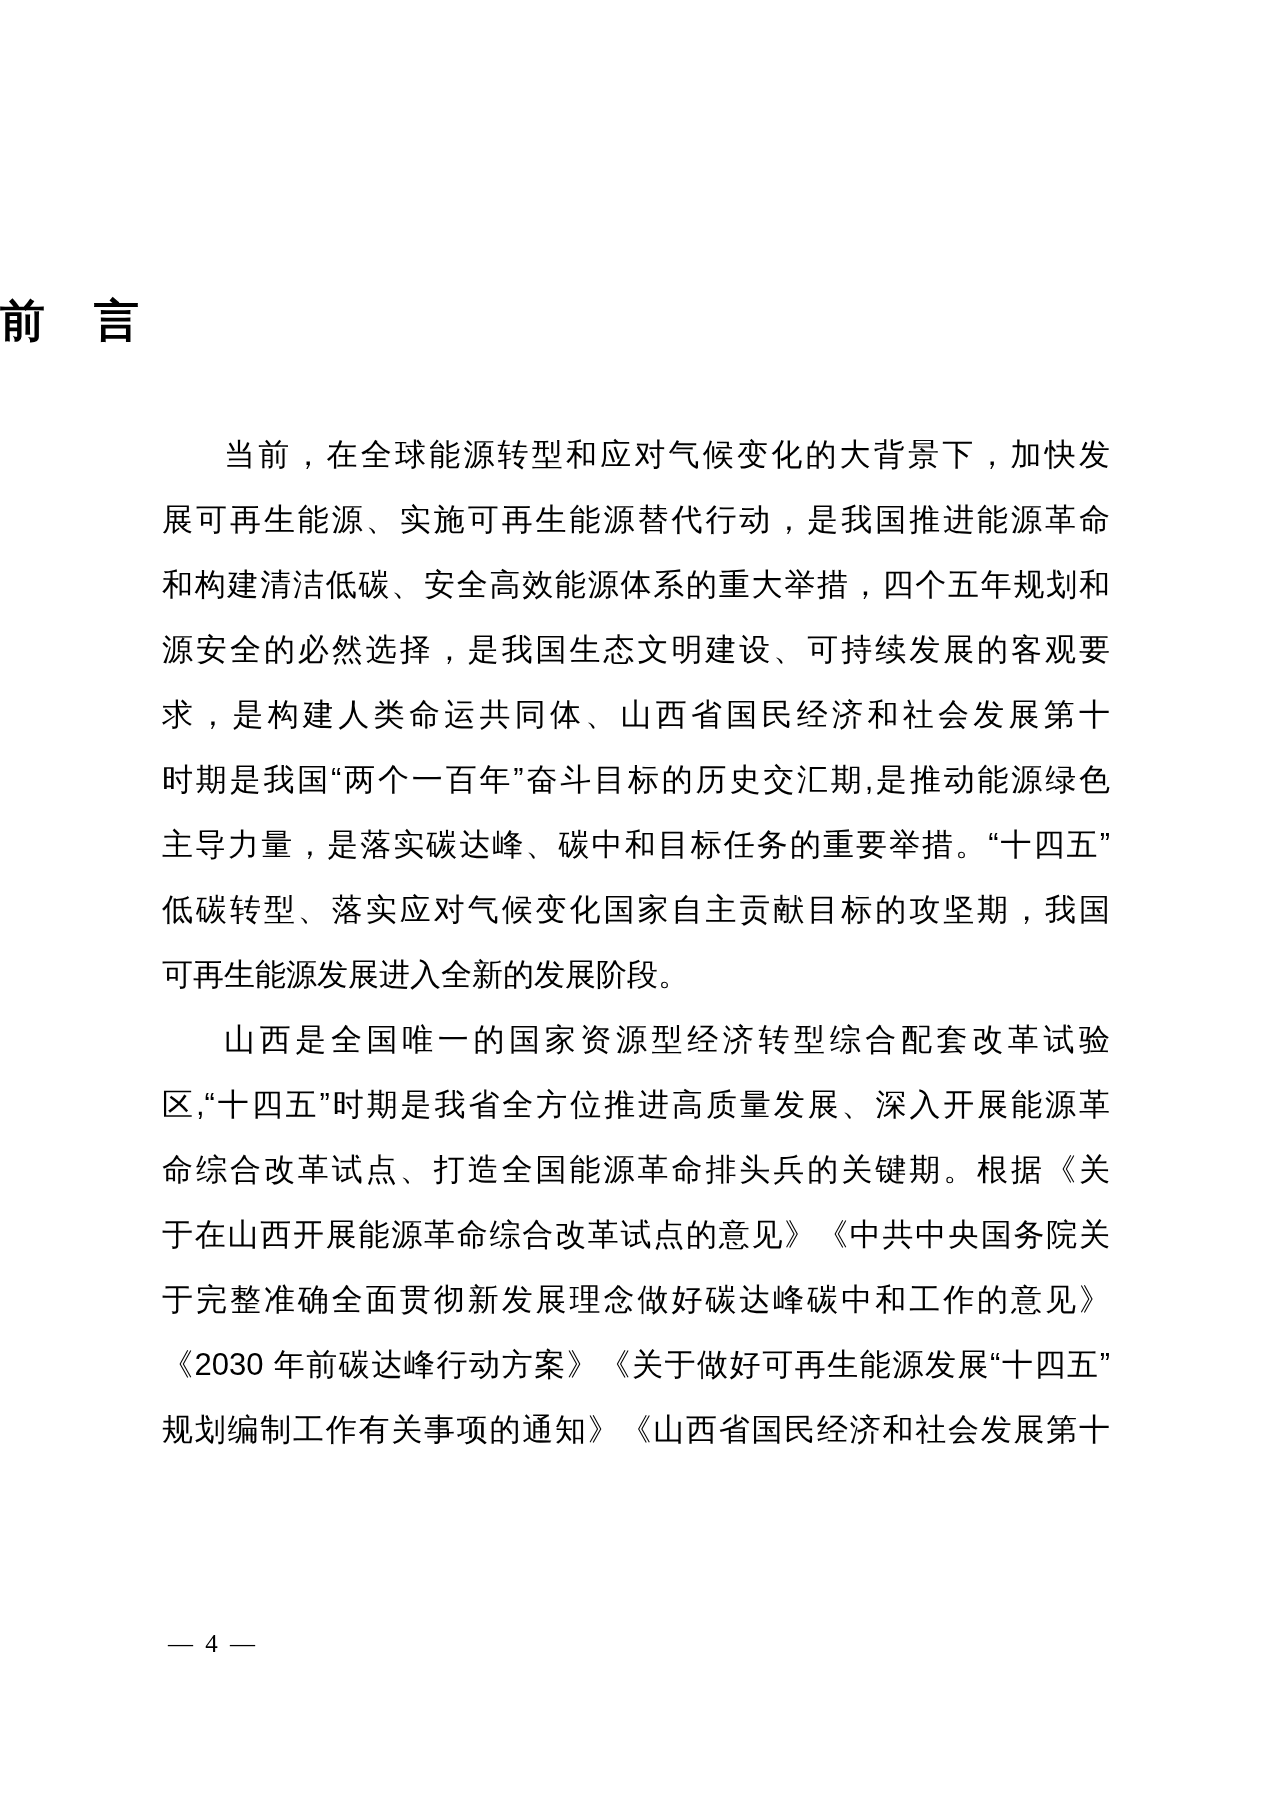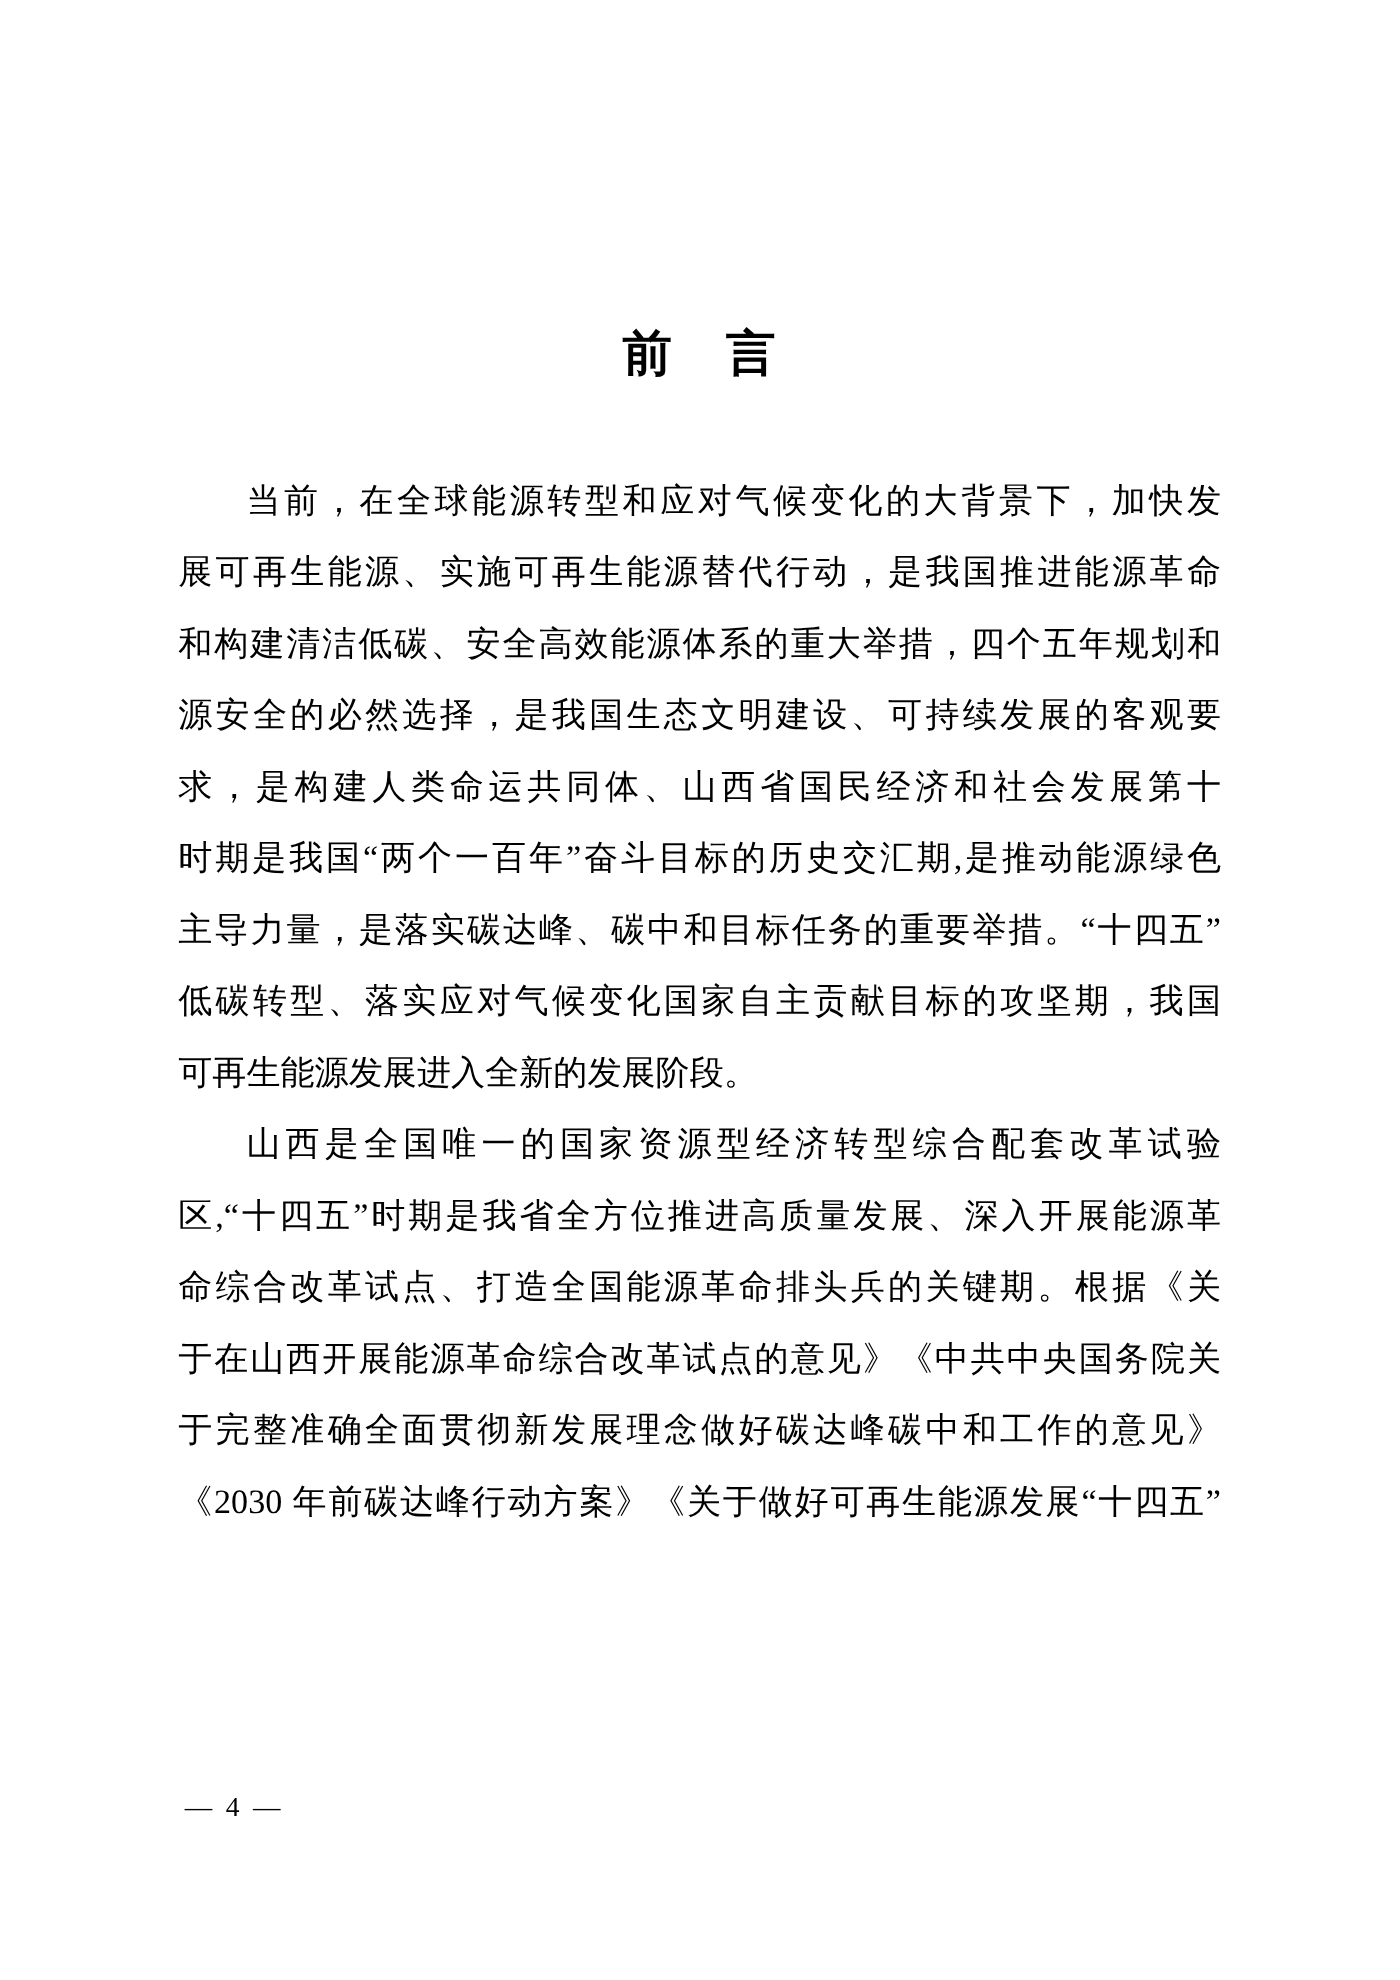--- a/index.html
+++ b/index.html
@@ -9,35 +9,34 @@
     height: 1800px;
     background: #ffffff;
     color: #000000;
     overflow: hidden;
   }
   .doc-title {
     position: absolute;
     top: 294px;
     left: 0;
     width: 100%;
-    text-align: center;
     font-family: "Liberation Sans", sans-serif;
     font-weight: 700;
     font-size: 45px;
     line-height: 1.2;
     color: #000000;
     letter-spacing: 2px;
     white-space: pre;
   }
   .doc-body {
     position: absolute;
     left: 162px;
     top: 422px;
     width: 948px;
-    font-family: Liberation Serif, serif;
+    font-family: Liberation Sans, sans-serif;
     font-size: 31px;
     color: #000000;
   }
   .line {
     height: 65px;
     line-height: 65px;
     text-align: justify;
     text-align-last: justify;
     overflow: hidden;
     white-space: normal;
@@ -74,17 +73,18 @@
     <div class="line">主导力量，是落实碳达峰、碳中和目标任务的重要举措。“十四五”</div>
     <div class="line">低碳转型、落实应对气候变化国家自主贡献目标的攻坚期，我国</div>
     <div class="line last">可再生能源发展进入全新的发展阶段。</div>
 
     <div class="line first">山西是全国唯一的国家资源型经济转型综合配套改革试验</div>
     <div class="line">区,“十四五”时期是我省全方位推进高质量发展、深入开展能源革</div>
     <div class="line">命综合改革试点、打造全国能源革命排头兵的关键期。根据《关</div>
     <div class="line">于在山西开展能源革命综合改革试点的意见》《中共中央国务院关</div>
     <div class="line">于完整准确全面贯彻新发展理念做好碳达峰碳中和工作的意见》</div>
     <div class="line">《2030 年前碳达峰行动方案》《关于做好可再生能源发展“十四五”</div>
+    <div class="line">规划编制工作有关事项的通知》《山西省国民经济和社会发展第十</div>
   </div>
 
   <div class="page-footer">— 4 —</div>
 
 </div>
 
 </body></html>

